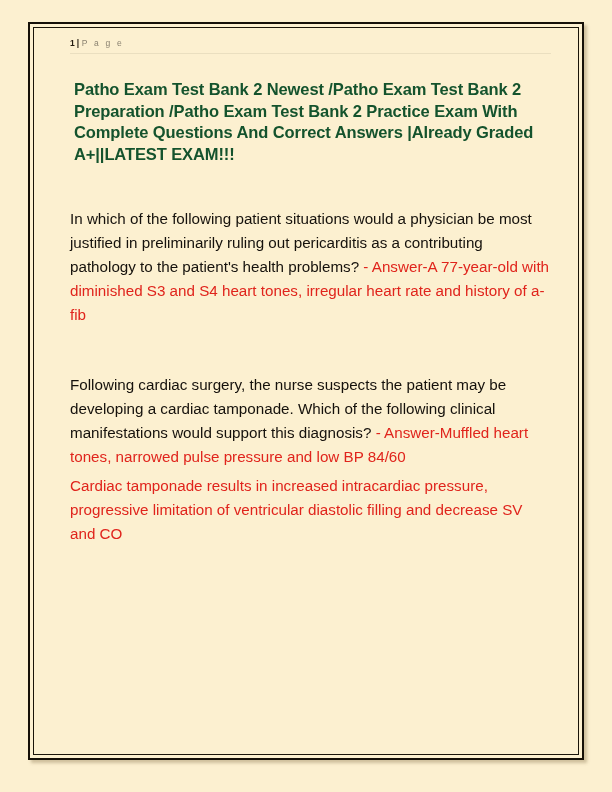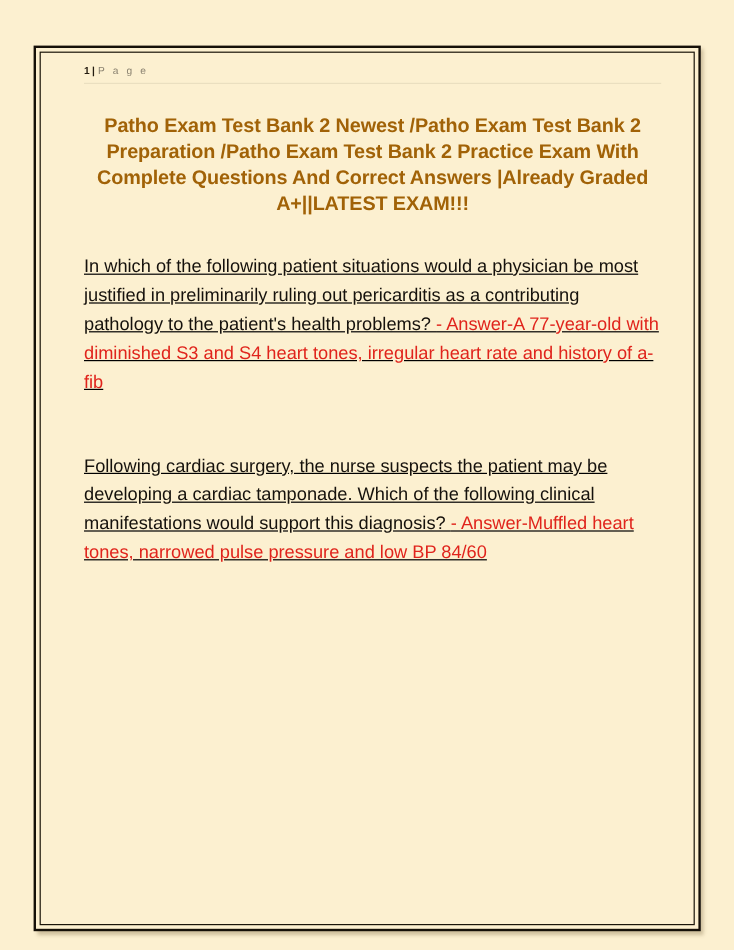--- a/index.html
+++ b/index.html
@@ -11,21 +11,21 @@
     height: 792px;
     background: #fcf0d0;
     font-family: "Liberation Sans", sans-serif;
     overflow: hidden;
   }
 
   
   .page {
     position: absolute;
     left: 0;
-    top: 16px;
+    top: 0;
     width: 612px;
     height: 585px;
     background: #fcf0d0;
   }
 
   .page-border-outer {
     position: absolute;
     left: 28px;
     top: 22px;
     width: 556px;
@@ -86,33 +86,31 @@
   .header-rule {
     margin-top: 5px;
     height: 1px;
     background: #eadfc0;
     width: 100%;
   }
 
   
   .doc-title {
     margin-top: 18px;
-    text-align: center;
-    color: #a16207;
+    color: #14532d;
     font-weight: bold;
     font-size: 16.5px;
     line-height: 21.5px;
     padding: 0 4px;
     letter-spacing: -0.1px;
   }
 
   
   .qa-list {
-    margin-top: 30px;
-    text-decoration: underline;
+    margin-top: 42px;
   }
   .qa-block {
     margin-bottom: 30px;
   }
   .qa-para {
     font-size: 15.2px;
     line-height: 24px;
     color: #15110c;
     text-align: left;
     margin: 0;
@@ -149,20 +147,21 @@
     <div class="qa-list">
 
       <div class="qa-block">
         <p class="qa-para"><span>In which of the following patient situations would a physician be most justified in preliminarily ruling out pericarditis as a contributing pathology to the patient's health problems? </span><span class="answer">- Answer-A 77-year-old with diminished S3 and S4 heart tones, irregular heart rate and history of a-fib</span></p>
       </div>
 
       <div class="spacer-lg"></div>
 
       <div class="qa-block">
         <p class="qa-para"><span>Following cardiac surgery, the nurse suspects the patient may be developing a cardiac tamponade. Which of the following clinical manifestations would support this diagnosis? </span><span class="answer">- Answer-Muffled heart tones, narrowed pulse pressure and low BP 84/60</span></p>
+        <p class="qa-note">Cardiac tamponade results in increased intracardiac pressure, progressive limitation of ventricular diastolic filling and decrease SV and CO</p>
       </div>
 
       <div class="spacer-lg"></div>
 
 
     </div>
   </div>
 </div>
 
 </body></html>

